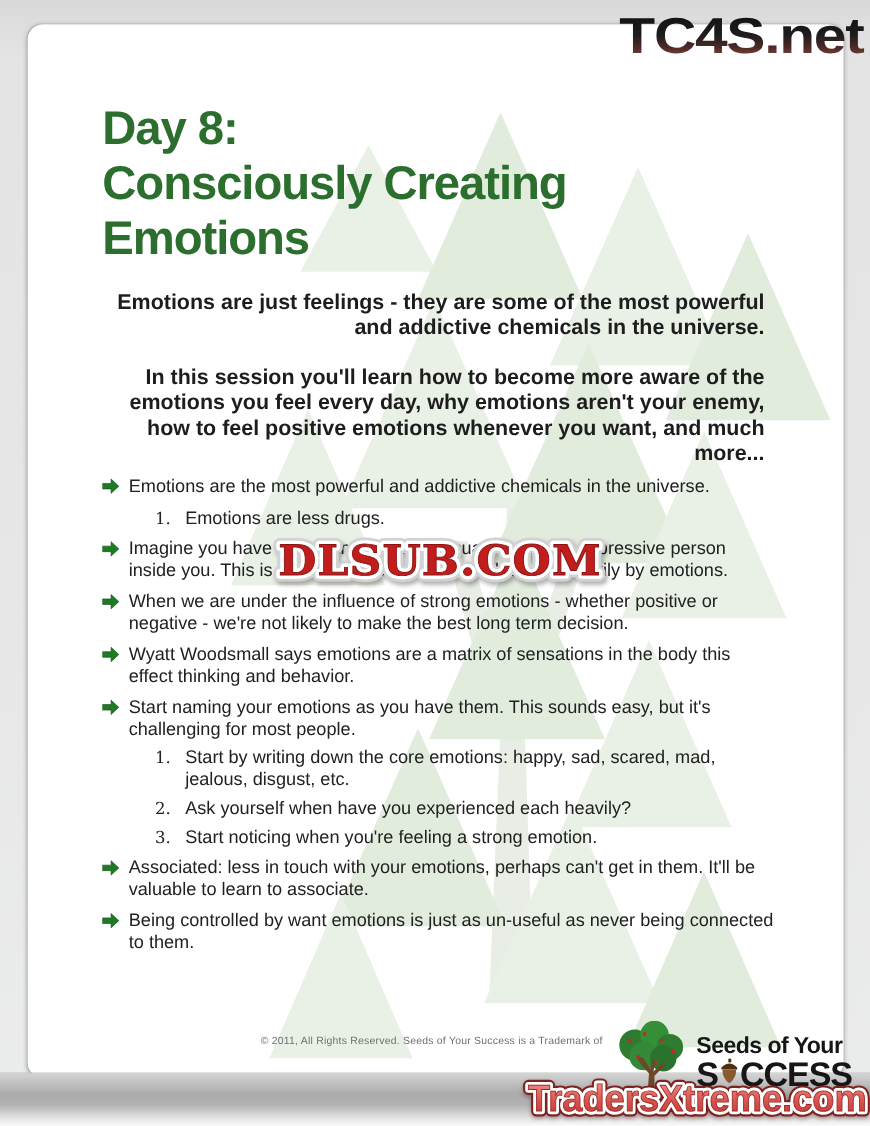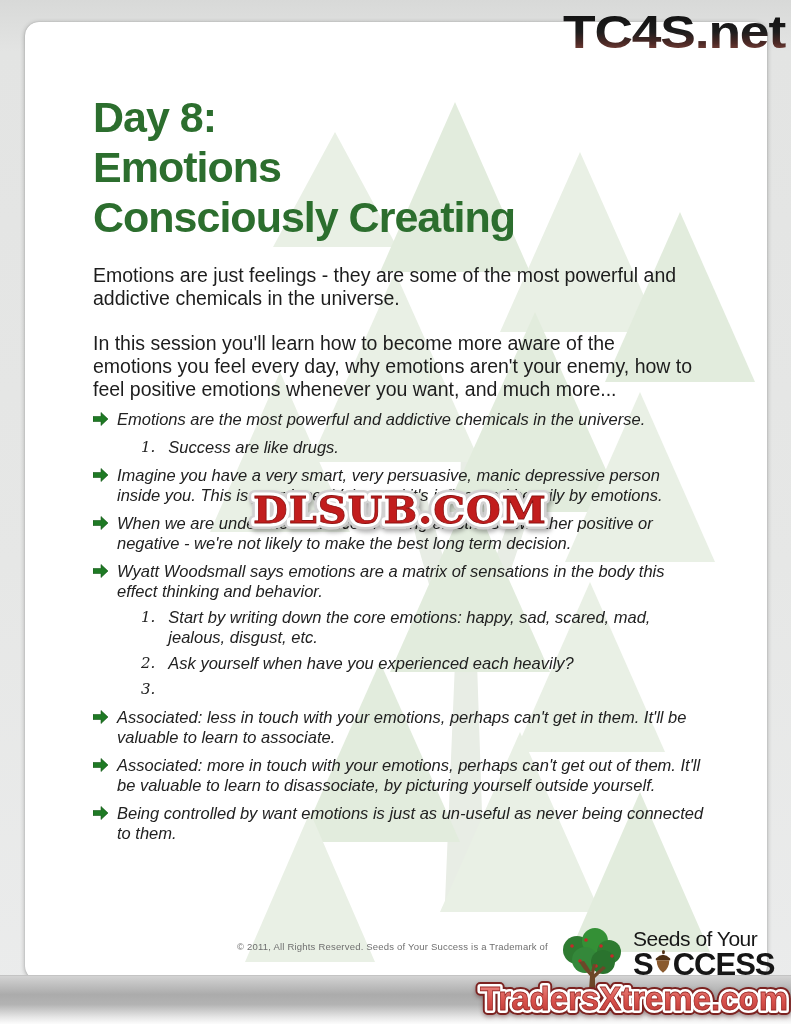--- a/index.html
+++ b/index.html
@@ -10,45 +10,45 @@
   }
   .card{
     position:absolute;left:25px;top:22px;width:742px;height:958px;
     background:#ffffff;border-radius:14px;overflow:hidden;
     box-shadow:0 1px 5px rgba(0,0,0,.30), 0 0 1px rgba(0,0,0,.25);
   }
   .treebg{position:absolute;left:0;top:0;z-index:0;}
   .content{position:absolute;left:68px;top:0;width:614px;z-index:2;}
   .title{margin:70px 0 0 0;font-size:43px;line-height:50px;font-weight:bold;
     color:#2c6e2e;letter-spacing:-1px;}
-  .intro{font-size:19.5px;line-height:23px;font-weight:normal;color:#1d1d1d;
-    margin:22px 0 0 0;width:602px;}
+  .intro{font-size:19.5px;line-height:23px;font-weight:bold;color:#1d1d1d;
+    margin:22px 0 0 0;width:602px;text-align:right;}
   .intro.second{}
-  .list{margin-top:4px;font-style:italic;}
+  .list{margin-top:4px;}
   .bullet{display:flex;margin-top:8px;font-size:16.5px;line-height:20px;color:#212121;}
   .arrow{flex:0 0 24px;padding-top:2px;}
   .btext{margin:0;}
   .sub{display:flex;margin:6px 0 6px 48px;gap:13px;font-size:16.5px;line-height:20px;color:#212121;}
   .sub .num{font-family:"DejaVu Serif",serif;font-size:15px;}
   
   .wm-top{position:absolute;left:560px;top:3px;z-index:12;}
   .wm-mid{position:absolute;left:248px;top:481px;z-index:12;
     filter:drop-shadow(2px 3px 2px rgba(0,0,0,.30));}
   .wm-bottom{position:absolute;left:475px;top:973px;z-index:12;
     filter:drop-shadow(0 2px 2px rgba(60,0,0,.35));}
   
   .footerbar{position:absolute;left:0;top:975px;width:791px;height:49px;z-index:5;
     border-top:1px solid #c4c4c4;
     background:linear-gradient(180deg,#d3d3d3 0%,#ababab 38%,#b3b3b3 58%,#e8e8e8 85%,#ffffff 100%);}
   .copyright{position:absolute;left:237px;top:941px;z-index:6;font-size:9.5px;
     color:#6f6f6f;letter-spacing:.2px;}
   
   .logo{position:absolute;left:556px;top:928px;z-index:8;display:flex;align-items:flex-start;gap:5px;}
   .logo-text{display:flex;flex-direction:column;}
-  .logo-line1{font-size:21px;font-weight:400;color:#161616;letter-spacing:-.5px;line-height:22px;}
+  .logo-line1{font-size:21px;font-weight:700;color:#161616;letter-spacing:-.5px;line-height:22px;margin-top:12px;}
   .logo-line2{font-size:31px;font-weight:800;color:#161616;letter-spacing:-1px;line-height:28px;
     display:flex;align-items:flex-end;}
   .logo-line2 .acorn{display:inline-block;margin:0 1px 1px 1px;}
 </style>
 </head>
 <body>
 
 <div class="card">
 
   <svg class="treebg" width="742" height="958" viewBox="0 0 742 958">
@@ -68,40 +68,40 @@
       <polygon points="495,710 575,890 415,890" fill="#e9f0e5"></polygon>
       <polygon points="615,770 685,930 545,930" fill="#e2ecdd"></polygon>
       <polygon points="285,790 350,940 220,940" fill="#e9f0e5"></polygon>
     </g>
   </svg>
 
   <div class="content">
 
     <h1 class="title">
       <div>Day 8:</div>
+      <div>Consciously Creating</div>
       <div>Emotions</div>
-      <div>Consciously Creating</div>
     </h1>
 
     <p class="intro">Emotions are just feelings - they are some of the most powerful and addictive chemicals in the universe.</p>
     <p class="intro second">In this session you'll learn how to become more aware of the emotions you feel every day, why emotions aren't your enemy, how to feel positive emotions whenever you want, and much more...</p>
 
     <div class="list">
 
       <div class="bullet">
         <span class="arrow">
           <svg width="16" height="16" viewBox="0 0 16 16">
               <polygon points="0,5.5 8,5.5 8,1.5 15,8 8,14.5 8,10.5 0,10.5" fill="#1e7a24" stroke="#145517" stroke-width="0.6"></polygon>
             </svg>
         </span>
         <p class="btext">Emotions are the most powerful and addictive chemicals in the universe.</p>
       </div>
       <div class="sub">
         <span class="num">1.</span>
-        <span class="stext">Success are like drugs.</span>
+        <span class="stext">Emotions are less drugs.</span>
       </div>
 
       <div class="bullet">
         <span class="arrow">
           <svg width="16" height="16" viewBox="0 0 16 16">
               <polygon points="0,5.5 8,5.5 8,1.5 15,8 8,14.5 8,10.5 0,10.5" fill="#1e7a24" stroke="#145517" stroke-width="0.6"></polygon>
             </svg>
         </span>
         <p class="btext">Imagine you have a very smart, very persuasive, manic depressive person inside you. This is your Inner Voice and it's influenced heavily by emotions.</p>
       </div>
@@ -117,49 +117,50 @@
 
       <div class="bullet">
         <span class="arrow">
           <svg width="16" height="16" viewBox="0 0 16 16">
               <polygon points="0,5.5 8,5.5 8,1.5 15,8 8,14.5 8,10.5 0,10.5" fill="#1e7a24" stroke="#145517" stroke-width="0.6"></polygon>
             </svg>
         </span>
         <p class="btext">Wyatt Woodsmall says emotions are a matrix of sensations in the body this effect thinking and behavior.</p>
       </div>
 
+      <div class="bullet">
+        <span class="arrow">
+          <svg width="16" height="16" viewBox="0 0 16 16">
+              <polygon points="0,5.5 8,5.5 8,1.5 15,8 8,14.5 8,10.5 0,10.5" fill="#1e7a24" stroke="#145517" stroke-width="0.6"></polygon>
+            </svg>
+        </span>
+        <p class="btext">Start naming your emotions as you have them. This sounds easy, but it's challenging for most people.</p>
+      </div>
       <div class="sub">
         <span class="num">1.</span>
         <span class="stext">Start by writing down the core emotions: happy, sad, scared, mad, jealous, disgust, etc.</span>
       </div>
       <div class="sub">
         <span class="num">2.</span>
         <span class="stext">Ask yourself when have you experienced each heavily?</span>
       </div>
       <div class="sub">
         <span class="num">3.</span>
+        <span class="stext">Start noticing when you're feeling a strong emotion.</span>
       </div>
 
       <div class="bullet">
         <span class="arrow">
           <svg width="16" height="16" viewBox="0 0 16 16">
               <polygon points="0,5.5 8,5.5 8,1.5 15,8 8,14.5 8,10.5 0,10.5" fill="#1e7a24" stroke="#145517" stroke-width="0.6"></polygon>
             </svg>
         </span>
         <p class="btext">Associated: less in touch with your emotions, perhaps can't get in them. It'll be valuable to learn to associate.</p>
       </div>
 
-      <div class="bullet">
-        <span class="arrow">
-          <svg width="16" height="16" viewBox="0 0 16 16">
-              <polygon points="0,5.5 8,5.5 8,1.5 15,8 8,14.5 8,10.5 0,10.5" fill="#1e7a24" stroke="#145517" stroke-width="0.6"></polygon>
-            </svg>
-        </span>
-        <p class="btext">Associated: more in touch with your emotions, perhaps can't get out of them. It'll be valuable to learn to disassociate, by picturing yourself outside yourself.</p>
-      </div>
 
       <div class="bullet">
         <span class="arrow">
           <svg width="16" height="16" viewBox="0 0 16 16">
               <polygon points="0,5.5 8,5.5 8,1.5 15,8 8,14.5 8,10.5 0,10.5" fill="#1e7a24" stroke="#145517" stroke-width="0.6"></polygon>
             </svg>
         </span>
         <p class="btext">Being controlled by want emotions is just as un-useful as never being connected to them.</p>
       </div>
 

